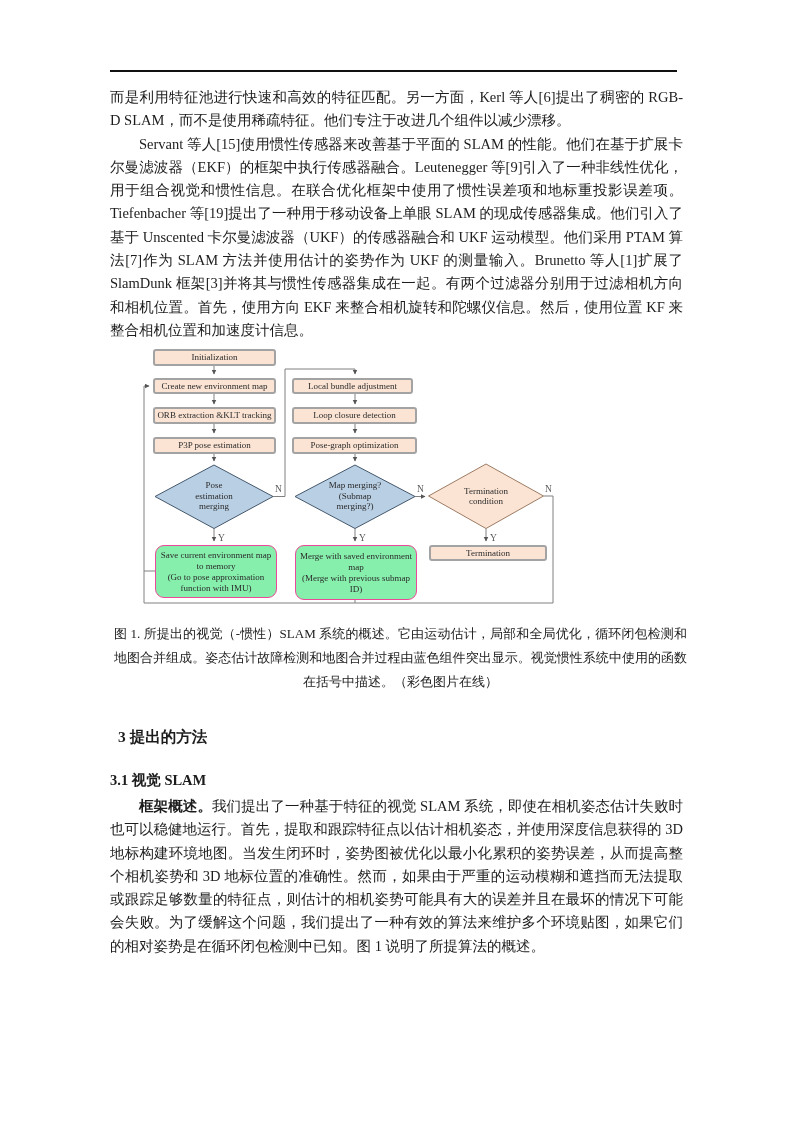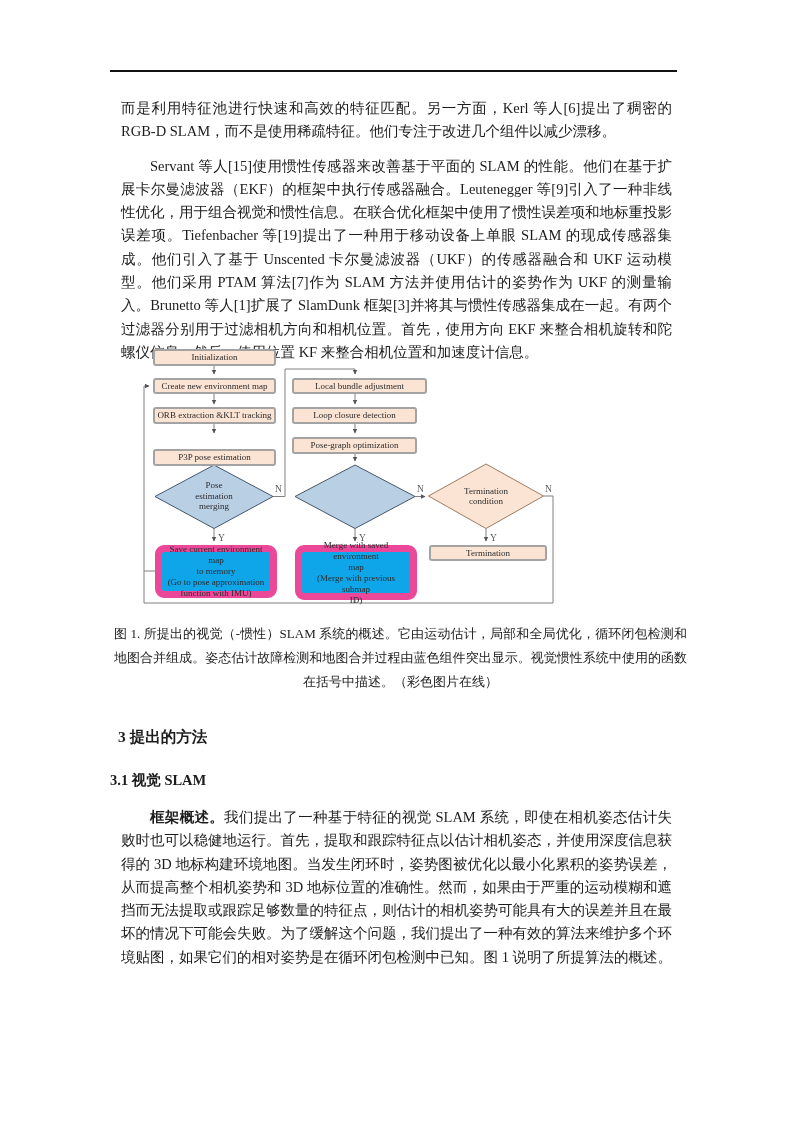--- a/index.html
+++ b/index.html
@@ -9,41 +9,41 @@
     background:#ffffff;
     font-family:"Liberation Serif","DejaVu Serif",serif;
     color:#1c1c1c;
     overflow:hidden;
   }
   .top-rule{
     position:absolute;left:110px;top:70px;width:567px;height:2px;
     background:#111;
   }
   .textcol{position:absolute;left:110px;width:573px;}
-  .para{font-size:14.5px;line-height:23.3px;text-align:justify;margin:11px;}
+  .para{font-size:14.5px;line-height:23.3px;text-align:justify;margin:0;}
   .indent{text-indent:2em;}
   .lead-bold{font-weight:bold;}
   .sec-h1{position:absolute;left:110px;top:719px;font-size:15.5px;font-weight:bold;margin:8px;}
   .sec-h2{position:absolute;left:110px;top:771px;font-size:14.5px;font-weight:bold;margin:0;}
   .caption{
     position:absolute;left:110px;top:618px;width:573px;
     font-size:13px;line-height:24px;
     text-align:justify;text-align-last:center;margin:4px;
   }
   
   .fig{position:absolute;left:130px;top:345px;width:560px;height:262px;}
   .fig svg{position:absolute;left:0;top:0;overflow:visible;}
   .fnode{
     position:absolute;display:flex;align-items:center;justify-content:center;
     text-align:center;font-size:9px;line-height:10.5px;color:#2b2b2b;
     box-sizing:border-box;
   }
   .pbox{background:#fbe4d4;border:2px solid #a3a3a3;border-radius:3px;}
   .bbox{
-    background:#0ea5e9;border:7px solid #ec4899;border-radius:9px;
+    background:#86efac;border:1px solid #ec4899;border-radius:9px;
     white-space:pre-line;line-height:11px;padding:3px;
   }
   .dtext{white-space:pre-line;background:transparent;line-height:10.5px;}
   .branch-label{font-size:9.5px;fill:#5a5a5a;font-family:"Liberation Serif","DejaVu Serif",serif;}
 </style>
 </head>
 <body>
 
 <div class="page">
 
@@ -87,29 +87,32 @@
       <text x="145" y="147" class="branch-label">N</text>
       <text x="229" y="196" class="branch-label">Y</text>
       <text x="287" y="147" class="branch-label">N</text>
       <text x="360" y="196" class="branch-label">Y</text>
       <text x="415" y="147" class="branch-label">N</text>
     </svg>
 
     <div class="fnode pbox" style="left:23px;top:4px;width:123px;height:17px;">Initialization</div>
     <div class="fnode pbox" style="left:23px;top:33px;width:123px;height:16px;">Create new environment map</div>
     <div class="fnode pbox" style="left:23px;top:62px;width:123px;height:17px;">ORB extraction &amp;KLT tracking</div>
-    <div class="fnode pbox" style="left:23px;top:104px;width:123px;height:17px;">P3P pose estimation</div>
+    <div class="fnode pbox" style="left:23px;top:92px;width:123px;height:17px;">P3P pose estimation</div>
 
-    <div class="fnode pbox" style="left:162px;top:33px;width:135px;height:16px;">Local bundle adjustment</div>
+    <div class="fnode pbox" style="left:162px;top:33px;width:121px;height:16px;">Local bundle adjustment</div>
     <div class="fnode pbox" style="left:162px;top:62px;width:125px;height:17px;">Loop closure detection</div>
     <div class="fnode pbox" style="left:162px;top:92px;width:125px;height:17px;">Pose-graph optimization</div>
 
     <div class="fnode dtext" style="left:34px;top:130px;width:100px;height:42px;">Pose
 estimation
 merging</div>
+    <div class="fnode dtext" style="left:175px;top:130px;width:100px;height:42px;">Map merging?
+(Submap
+merging?)</div>
     <div class="fnode dtext" style="left:306px;top:140px;width:100px;height:22px;">Termination
 condition</div>
 
     <div class="fnode bbox" style="left:25px;top:200px;width:122px;height:53px;">Save current environment map
 to memory
 (Go to pose approximation
 function with IMU)</div>
     <div class="fnode bbox" style="left:165px;top:200px;width:122px;height:55px;">Merge with saved environment
 map
 (Merge with previous submap

